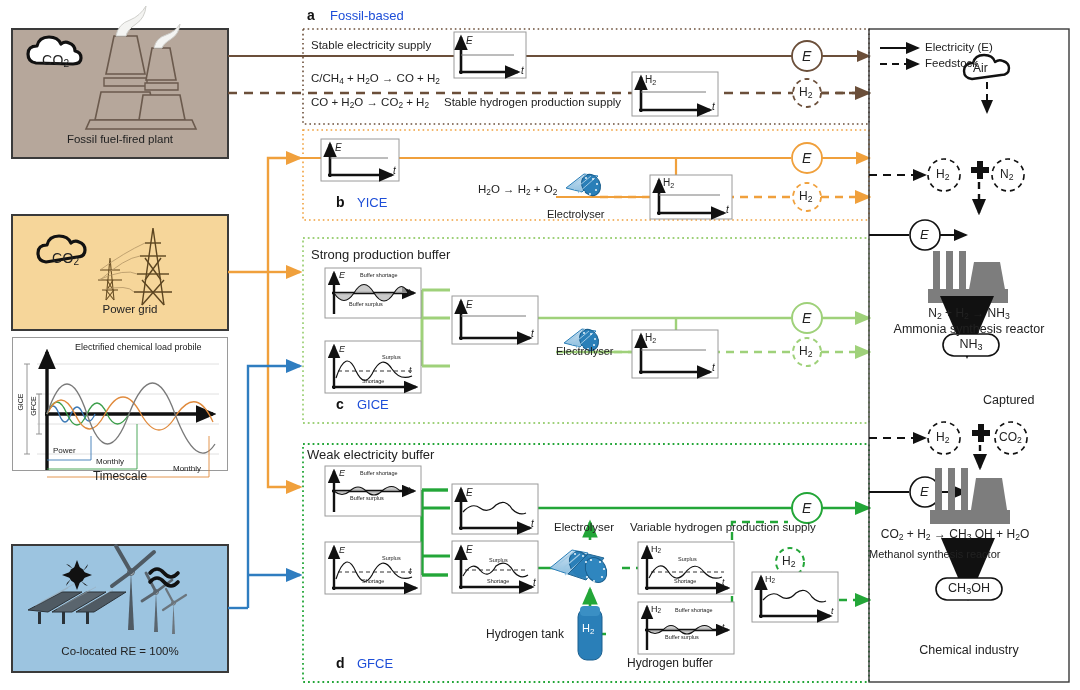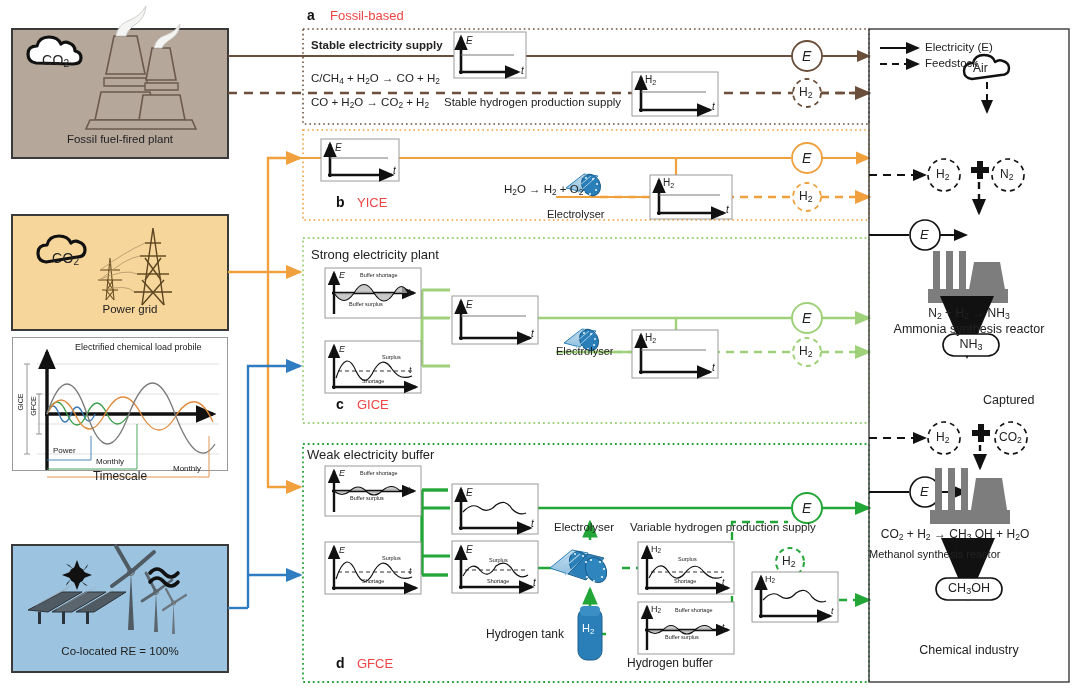--- a/index.html
+++ b/index.html
@@ -5,21 +5,21 @@
   html,body{margin:0;padding:0;background:#ffffff;}
   body{width:1080px;height:690px;position:relative;overflow:hidden;
        font-family:"Liberation Sans","DejaVu Sans",sans-serif;color:#1a1a1a;}
   svg{display:block;}
   #root{position:absolute;left:0;top:0;width:1080px;height:690px;}
   .lbl{position:absolute;font-size:11.5px;color:#222;white-space:nowrap;line-height:1.15;}
   .lbl.sm{font-size:9.5px;}
   .lbl.xs{font-size:8px;}
   .lbl.big{font-size:13px;}
   .panelLetter{position:absolute;font-weight:bold;font-size:14px;color:#111;}
-  .panelName{position:absolute;font-size:13px;color:#ef4444;}
+  .panelName{position:absolute;font-size:13px;color:#1d4ed8;}
   .chartbox{position:absolute;border:1px solid #9a9a9a;background:#fff;box-sizing:border-box;}
   sub{font-size:.72em;vertical-align:-0.22em;}
   .it{font-style:italic;}
 </style>
 </head>
 <body>
 
 <div id="root">
 
 <svg id="bg" width="1080" height="690" viewBox="0 0 1080 690">
@@ -471,45 +471,45 @@
   <div class="lbl xs" style="left:-1px;top:60px;transform:rotate(-90deg);font-size:7px;">GICE</div>
   <div class="lbl xs" style="left:11px;top:64px;transform:rotate(-90deg);font-size:7px;">GFCE</div>
   <div class="lbl xs" style="left:40px;top:108px;font-size:8px;">Power</div>
   <div class="lbl xs" style="left:83px;top:119px;font-size:8px;">Monthly</div>
   <div class="lbl xs" style="left:160px;top:126px;font-size:8px;">Monthly</div>
   <div class="lbl" style="left:0;top:132px;width:214px;text-align:center;font-size:12px;">Timescale</div>
 </div>
 
 <div class="panelLetter" style="left:307px;top:7px;">a</div>
 <div class="panelName" style="left:330px;top:8px;">Fossil-based</div>
-<div class="lbl" style="left:311px;top:39px;font-weight:bold;">Stable electricity supply</div>
+<div class="lbl" style="left:311px;top:39px;">Stable electricity supply</div>
 <div class="lbl" style="left:311px;top:72px;">C/CH<sub>4</sub> + H<sub>2</sub>O → CO + H<sub>2</sub></div>
 <div class="lbl" style="left:311px;top:96px;">CO + H<sub>2</sub>O → CO<sub>2</sub> + H<sub>2</sub></div>
 <div class="lbl" style="left:444px;top:96px;">Stable hydrogen production supply</div>
 <div class="lbl xs it" style="left:466px;top:35px;font-size:10px;">E</div>
 <div class="lbl xs it" style="left:521px;top:65px;font-size:10px;">t</div>
 <div class="lbl xs" style="left:645px;top:74px;font-size:10px;">H<sub>2</sub></div>
 <div class="lbl xs it" style="left:712px;top:101px;font-size:10px;">t</div>
 <div class="lbl it" style="left:802px;top:48px;font-size:14px;">E</div>
 <div class="lbl" style="left:799px;top:86px;font-size:12px;">H<sub>2</sub></div>
 
 <div class="panelLetter" style="left:336px;top:194px;">b</div>
 <div class="panelName" style="left:357px;top:195px;">YICE</div>
-<div class="lbl" style="left:464px;top:183px;padding-left:40px;">H<sub>2</sub>O → H<sub>2</sub> + O<sub>2</sub></div>
+<div class="lbl" style="left:438px;top:183px;padding-left:40px;">H<sub>2</sub>O → H<sub>2</sub> + O<sub>2</sub></div>
 <div class="lbl" style="left:547px;top:208px;font-size:11px;">Electrolyser</div>
 <div class="lbl xs it" style="left:335px;top:142px;font-size:10px;">E</div>
 <div class="lbl xs it" style="left:393px;top:165px;font-size:10px;">t</div>
 <div class="lbl xs" style="left:663px;top:177px;font-size:10px;">H<sub>2</sub></div>
 <div class="lbl xs it" style="left:726px;top:204px;font-size:10px;">t</div>
 <div class="lbl it" style="left:802px;top:150px;font-size:14px;">E</div>
 <div class="lbl" style="left:799px;top:190px;font-size:12px;">H<sub>2</sub></div>
 
 <div class="panelLetter" style="left:336px;top:396px;">c</div>
 <div class="panelName" style="left:357px;top:397px;">GICE</div>
-<div class="lbl big" style="left:311px;top:248px;">Strong electricity plant</div>
+<div class="lbl big" style="left:311px;top:248px;">Strong production buffer</div>
 <div class="lbl" style="left:556px;top:345px;font-size:11px;">Electrolyser</div>
 <div class="lbl xs it" style="left:339px;top:270px;font-size:9px;">E</div>
 <div class="lbl xs it" style="left:408px;top:287px;font-size:9px;">t</div>
 <div class="lbl xs" style="left:360px;top:272px;font-size:5.5px;">Buffer shortage</div>
 <div class="lbl xs" style="left:349px;top:301px;font-size:5.5px;">Buffer surplus</div>
 <div class="lbl xs it" style="left:339px;top:344px;font-size:9px;">E</div>
 <div class="lbl xs it" style="left:409px;top:365px;font-size:9px;">t</div>
 <div class="lbl xs" style="left:382px;top:354px;font-size:5.5px;">Surplus</div>
 <div class="lbl xs" style="left:362px;top:378px;font-size:5.5px;">Shortage</div>
 <div class="lbl xs it" style="left:466px;top:299px;font-size:10px;">E</div>

